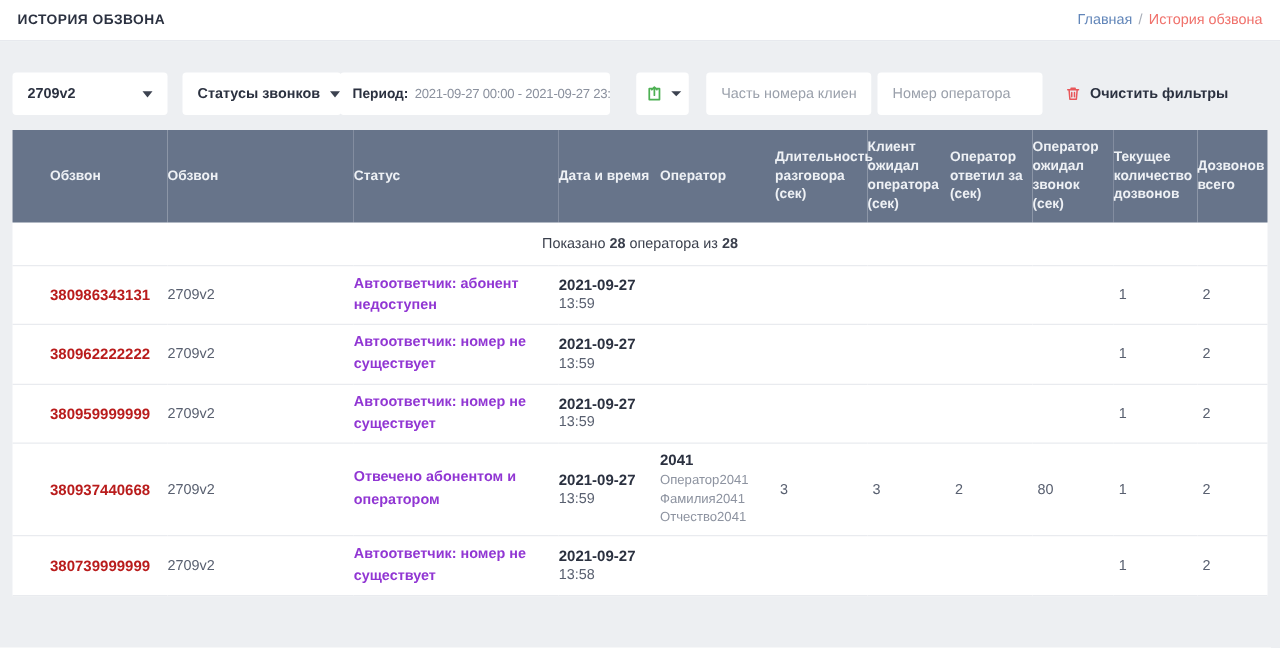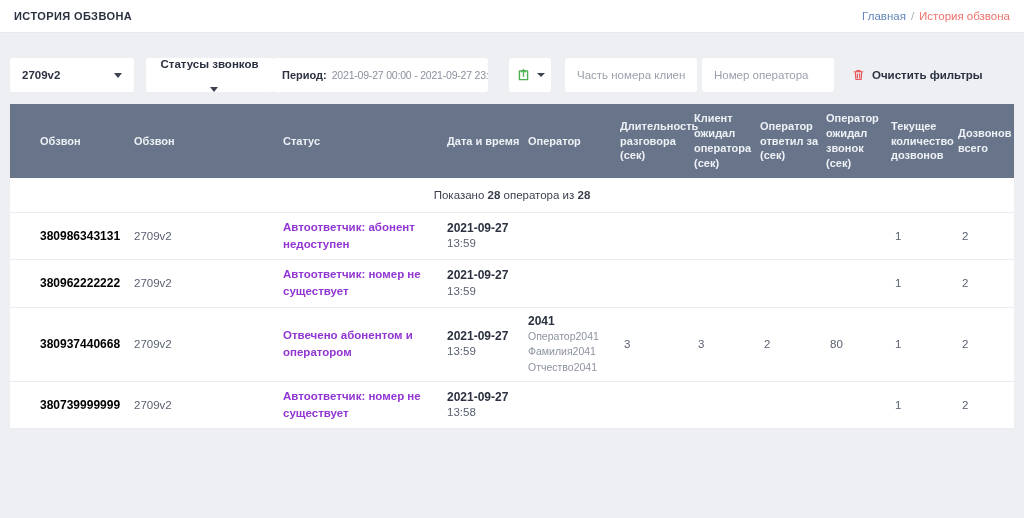--- a/index.html
+++ b/index.html
@@ -33,21 +33,21 @@
     display:flex; align-items:center; font-size:11.5px; white-space:nowrap;
   }
   .select { justify-content:space-between; padding:0 12px; cursor:pointer; }
   .select .val { font-weight:bold; color:#2b3140; }
   .caret {
     width:0; height:0; margin-left:8px;
     border-left:4px solid transparent; border-right:4px solid transparent;
     border-top:5px solid #3c4250;
   }
   #campaign-select { left:10px;  width:124px; }
-  #status-select   { left:146px; width:127px;flex-direction:column; }
+  #status-select   { left:146px; width:127px; }
   #period-box { left:272px; width:216px; padding:0 10px; overflow:hidden; }
   #period-box .lbl { font-weight:bold; font-size:11px; margin-right:5px; }
   #period-box .val { color:#8b919e; font-size:10.5px; letter-spacing:-0.2px; }
   #export-button { left:509px; width:42px; justify-content:center; cursor:pointer; }
   #export-button .ico { color:var(--export-green,#4db053); display:flex; }
   #export-button .caret { margin-left:6px; border-top-width:4px; }
   .txt-input {
     position:absolute; top:25px; height:34px; background:#fff; border:none;
     border-radius:3px; font-size:11.5px; padding:0 12px;
     font-family:"Liberation Sans",sans-serif; color:#2b3140;
@@ -70,21 +70,21 @@
     font-size:11px; font-weight:bold; text-align:left; vertical-align:middle;
     height:74px; padding:0 6px 0 0; line-height:1.35;
   }
   thead th:first-child { padding-left:30px; }
   tbody td { vertical-align:middle; padding:6px 6px 6px 0; }
   tbody tr { border-bottom:1px solid #e9ebef; }
   .summary-row td {
     text-align:center; font-size:11.5px; color:#3a3f4c; height:34px; padding:0;
   }
   .data-row td { height:46px; }
-  .c-client { font-weight:bold; font-size:12px; color:#000000; padding-left:30px !important;margin-top:24px; }
+  .c-client { font-weight:bold; font-size:12px; color:#b91c1c; padding-left:30px !important;margin-top:24px; }
   .c-campaign { font-size:11.5px; color:#596070; }
   .status-link {
     color:var(--status-link,#9136d3); font-size:11.5px; font-weight:bold;
     line-height:1.5; text-decoration:none; cursor:pointer; display:inline-block;
   }
   .c-date .date { font-weight:bold; font-size:12px; color:#2b3140; line-height:1.35; }
   .c-date .time { font-size:11.5px; color:#596070; line-height:1.35; }
   .c-operator .op-id { font-weight:bold; font-size:12px; color:#2b3140; line-height:1.3; }
   .c-operator .op-lines div { font-size:10.5px; color:#8d93a0; line-height:1.45; }
   .c-num { font-size:11.5px; color:#596070; padding-left:4px !important; }
@@ -212,20 +212,41 @@
       <div class="op-lines"></div>
     </td>
     <td class="c-num"></td>
     <td class="c-num"></td>
     <td class="c-num"></td>
     <td class="c-num"></td>
     <td class="c-num">1</td>
     <td class="c-num">2</td>
   </tr>
 
+  <tr class="data-row">
+    <td class="c-client">380959999999</td>
+    <td class="c-campaign">2709v2</td>
+    <td class="c-status">
+      <a class="status-link">Автоответчик: номер не существует</a>
+    </td>
+    <td class="c-date">
+      <div class="date">2021-09-27</div>
+      <div class="time">13:59</div>
+    </td>
+    <td class="c-operator">
+      <div class="op-id"></div>
+      <div class="op-lines"></div>
+    </td>
+    <td class="c-num"></td>
+    <td class="c-num"></td>
+    <td class="c-num"></td>
+    <td class="c-num"></td>
+    <td class="c-num">1</td>
+    <td class="c-num">2</td>
+  </tr>
 
 
   <tr class="data-row">
     <td class="c-client">380937440668</td>
     <td class="c-campaign">2709v2</td>
     <td class="c-status">
       <a class="status-link">Отвечено абонентом и оператором</a>
     </td>
     <td class="c-date">
       <div class="date">2021-09-27</div>

